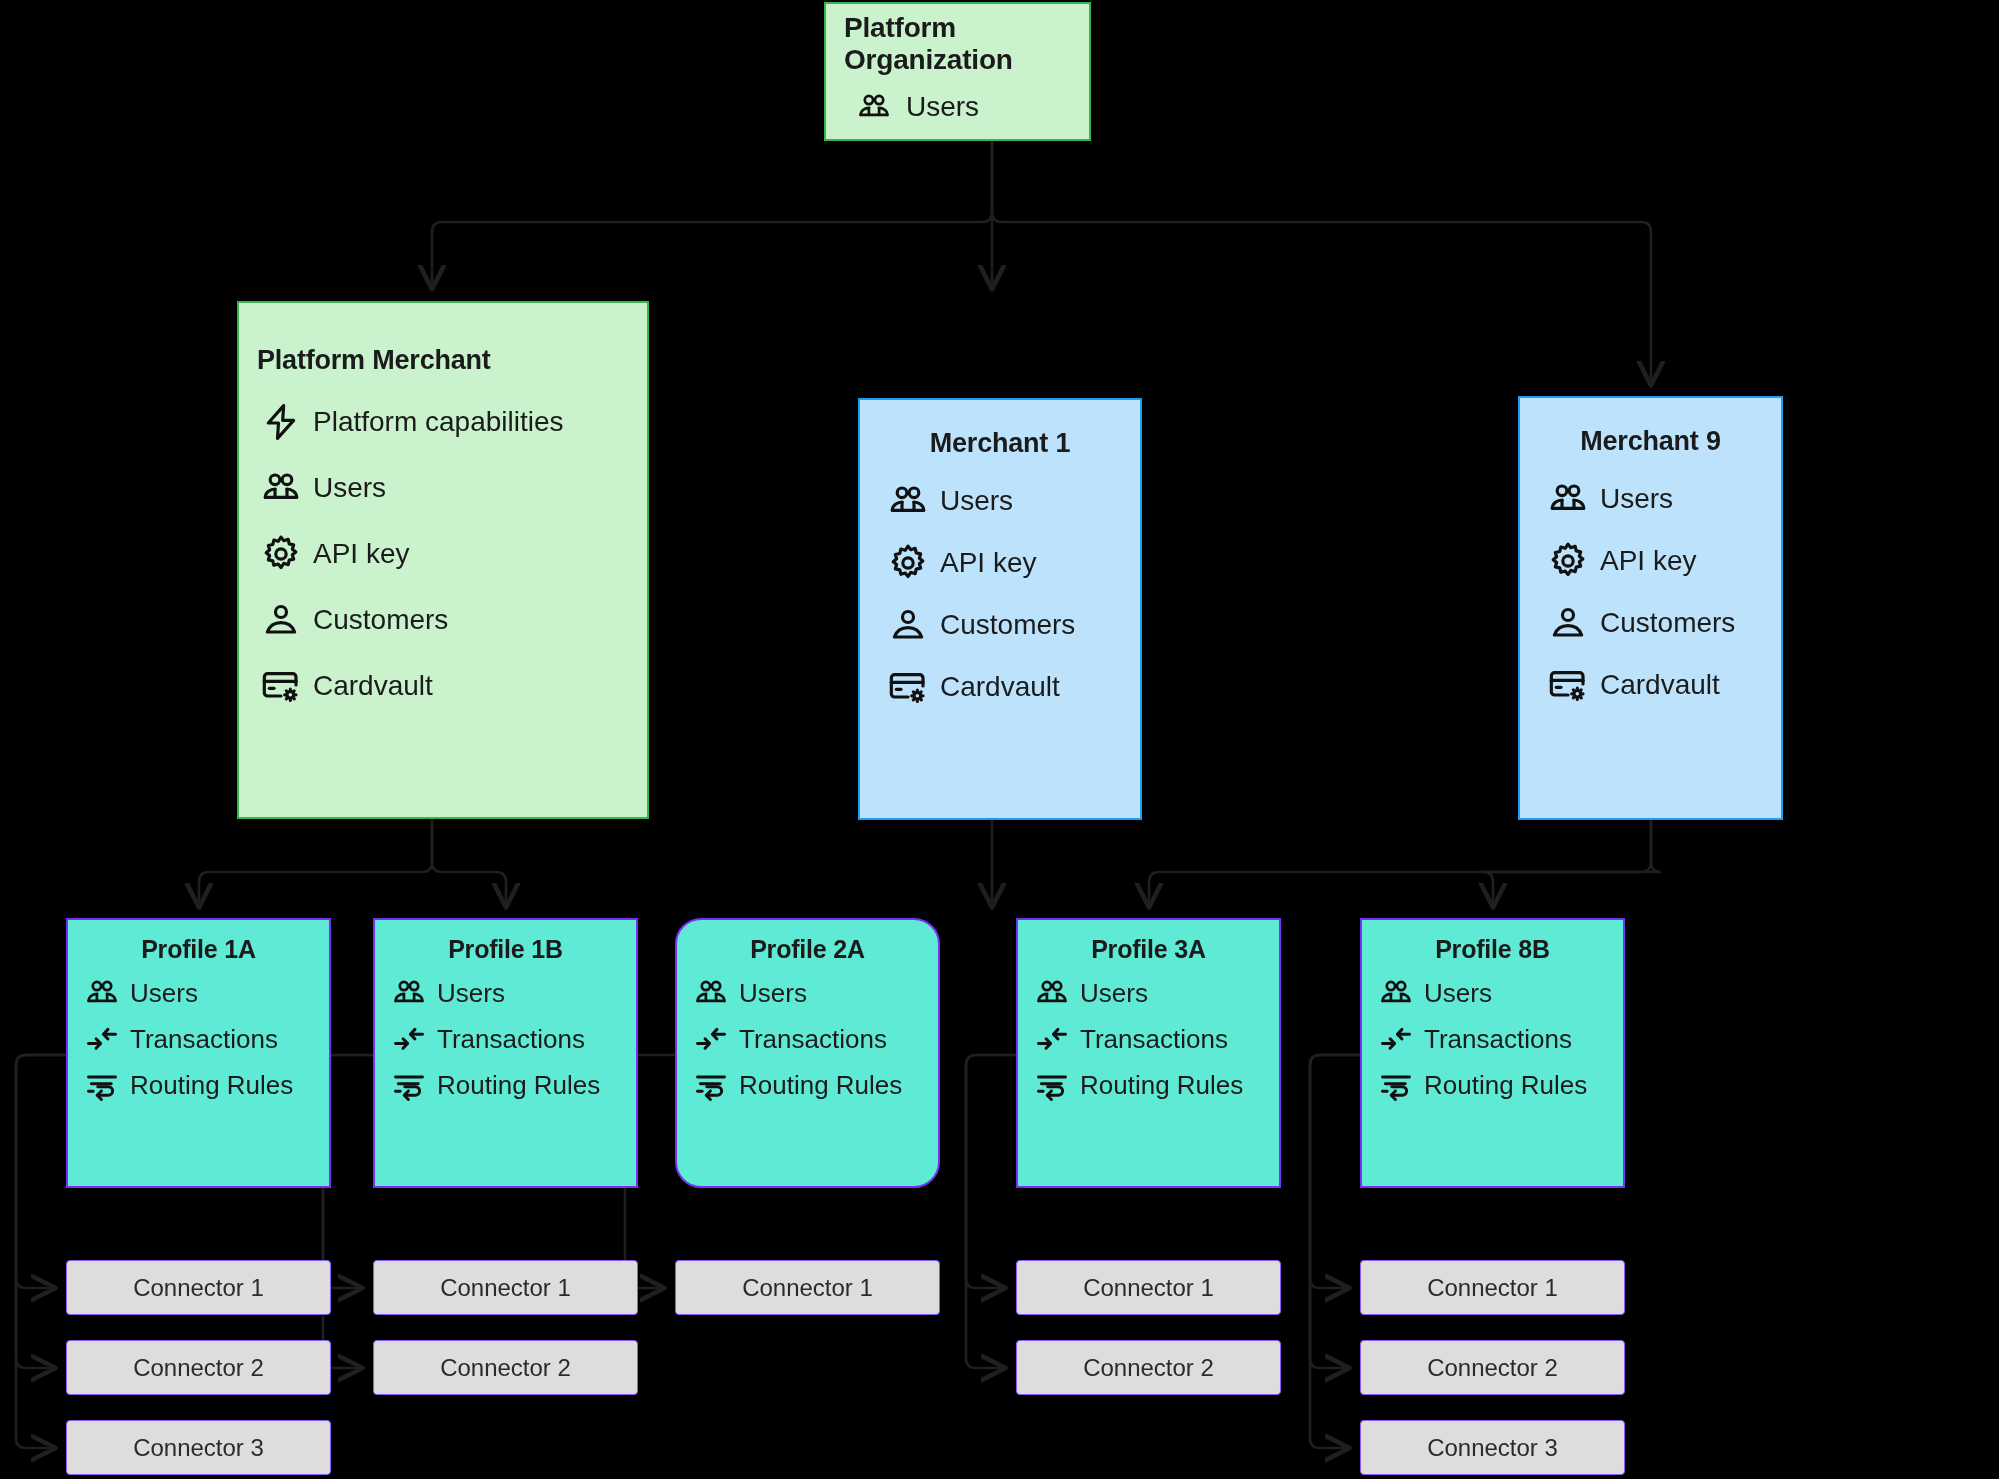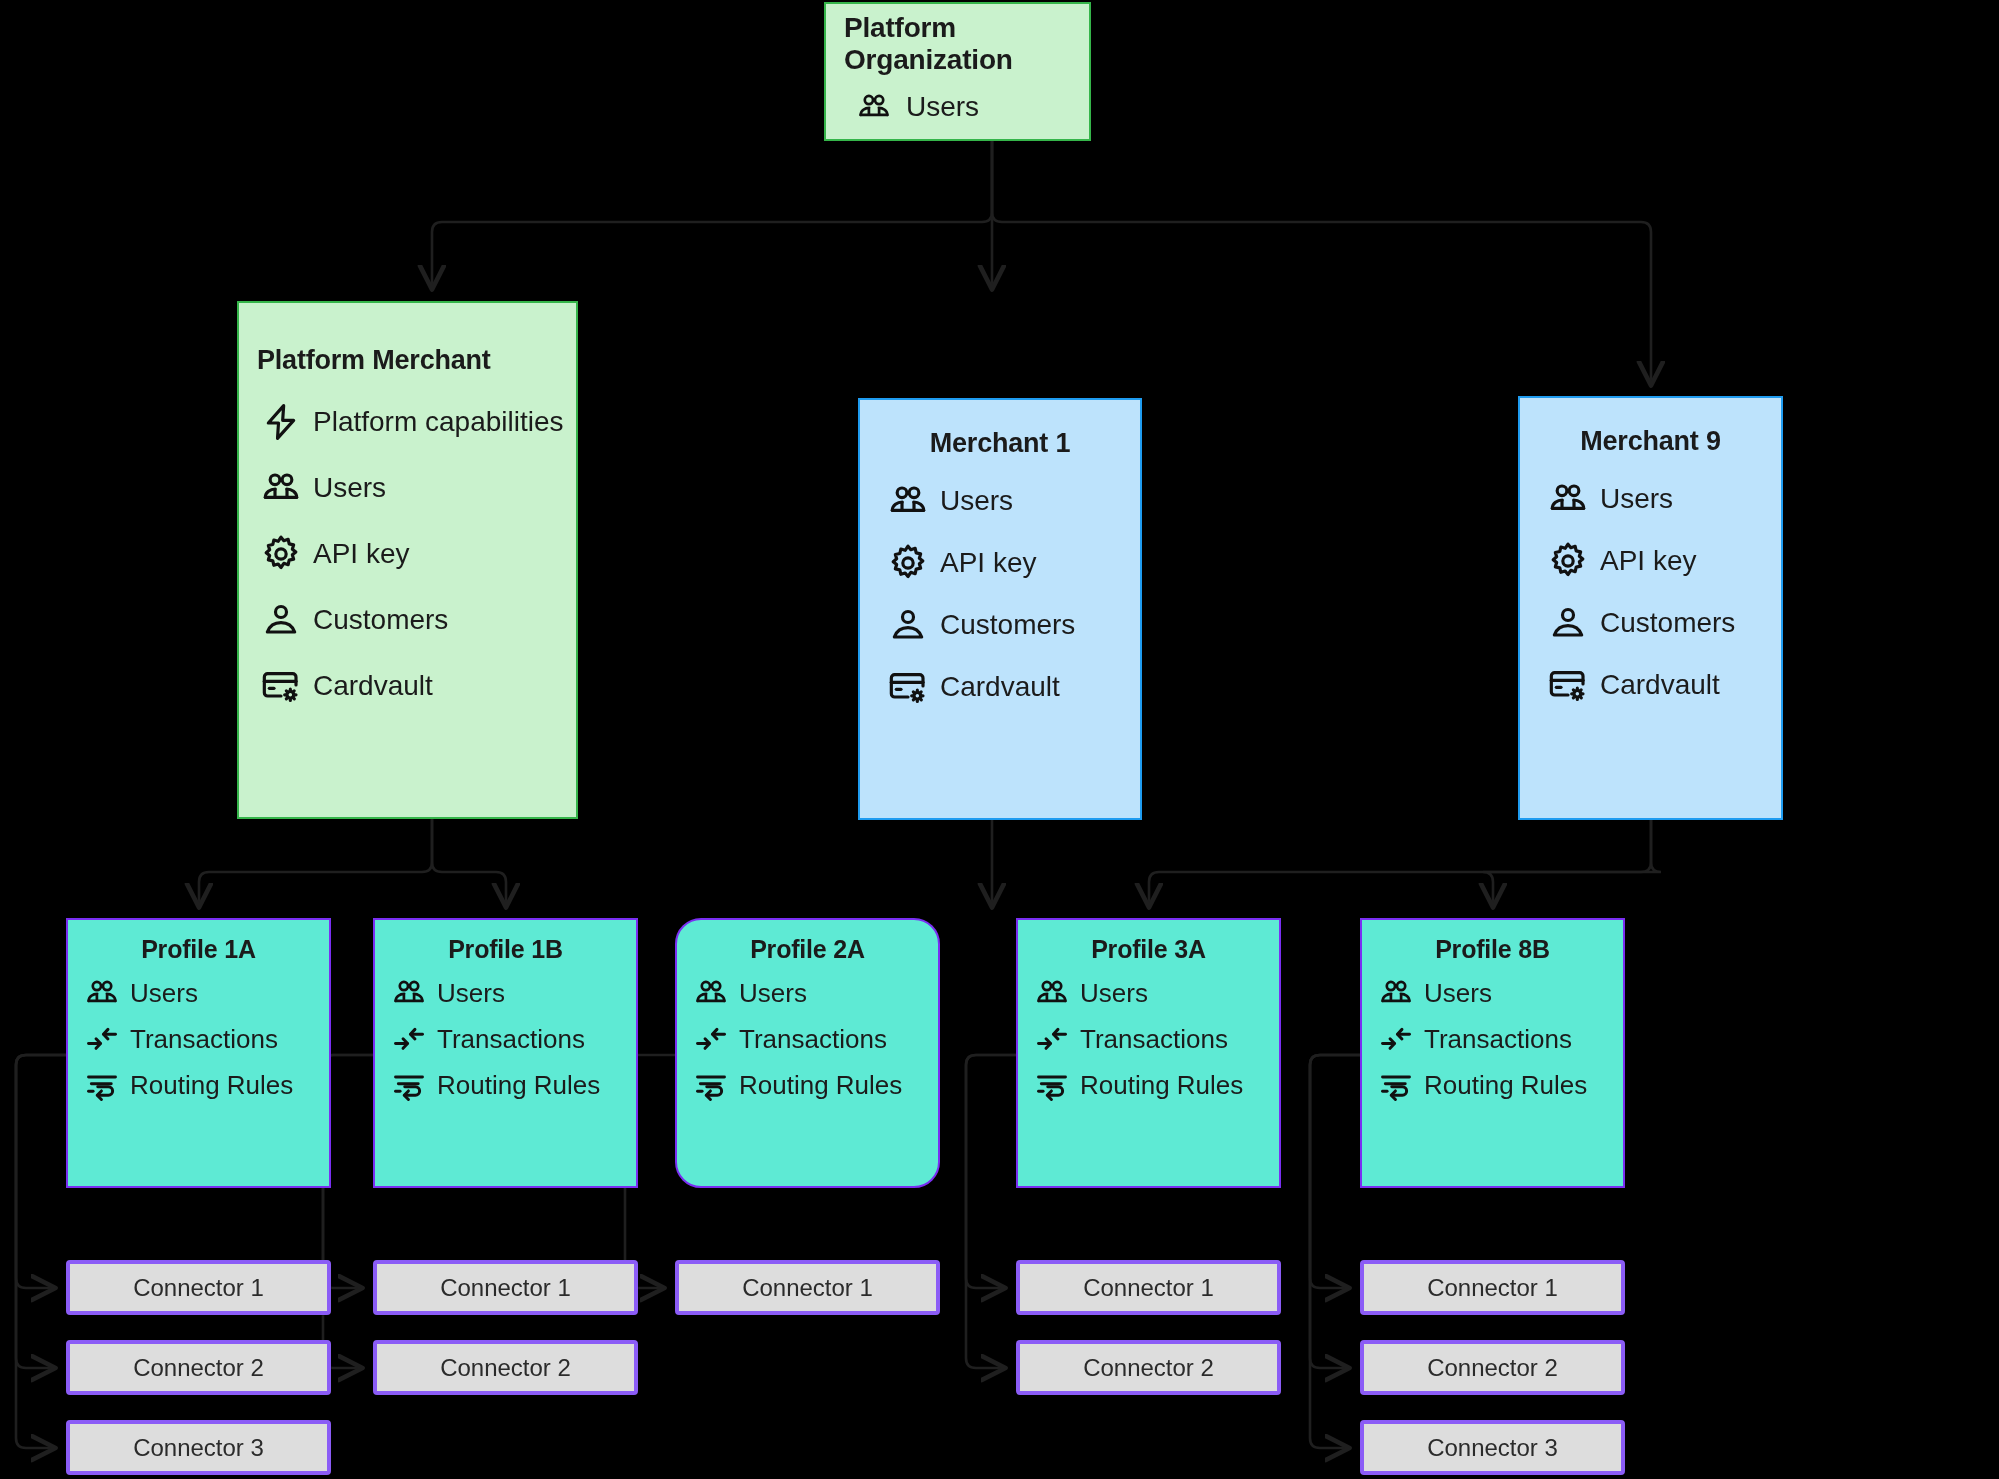--- a/index.html
+++ b/index.html
@@ -16,32 +16,32 @@
 
   .title{font-weight:bold;color:#1b1b1b;letter-spacing:-0.2px;}
   .title.left{text-align:left;}
   .title.center{text-align:center;}
 
   .row{display:flex;align-items:center;color:#1b1b1b;}
   .row .ic{flex:0 0 auto;display:inline-flex;align-items:center;justify-content:center;}
   .row .lbl{white-space:nowrap;}
 
   .connector{
-    background:#dddddd;border:4px solid #8b5cf6;border-radius:4px;
+    background:#dddddd;border:1px solid #8b5cf6;border-radius:4px;
     display:flex;align-items:center;justify-content:center;
     color:#2b2b2b;box-shadow:1px 1px 0 rgba(0,0,0,.25);
   }
 
   
   #platform-organization{left:824px;top:2px;width:267px;height:139px;}
   #platform-organization .title{font-size:28px;padding:8px 0 0 18px;}
   #platform-organization .row{margin:14px 0 0 28px;font-size:28px;}
   #platform-organization .row .ic{width:40px;height:34px;margin-right:12px;}
 
-  #platform-merchant{left:237px;top:301px;width:341px;height:518px;}
+  #platform-merchant{left:237px;top:301px;width:412px;height:518px;}
   #platform-merchant .title{font-size:27px;padding:42px 0 0 18px;}
   #platform-merchant .row{margin:26px 0 0 20px;font-size:28px;}
   #platform-merchant .row .ic{width:44px;height:40px;margin-right:10px;}
 
   #merchant-1{left:858px;top:398px;width:284px;height:422px;}
   #merchant-1 .title{font-size:27px;padding:28px 0 0 0;}
   #merchant-1 .row{margin:22px 0 0 26px;font-size:28px;}
   #merchant-1 .row .ic{width:44px;height:40px;margin-right:10px;}
 
   #merchant-2{left:1518px;top:396px;width:265px;height:424px;}

